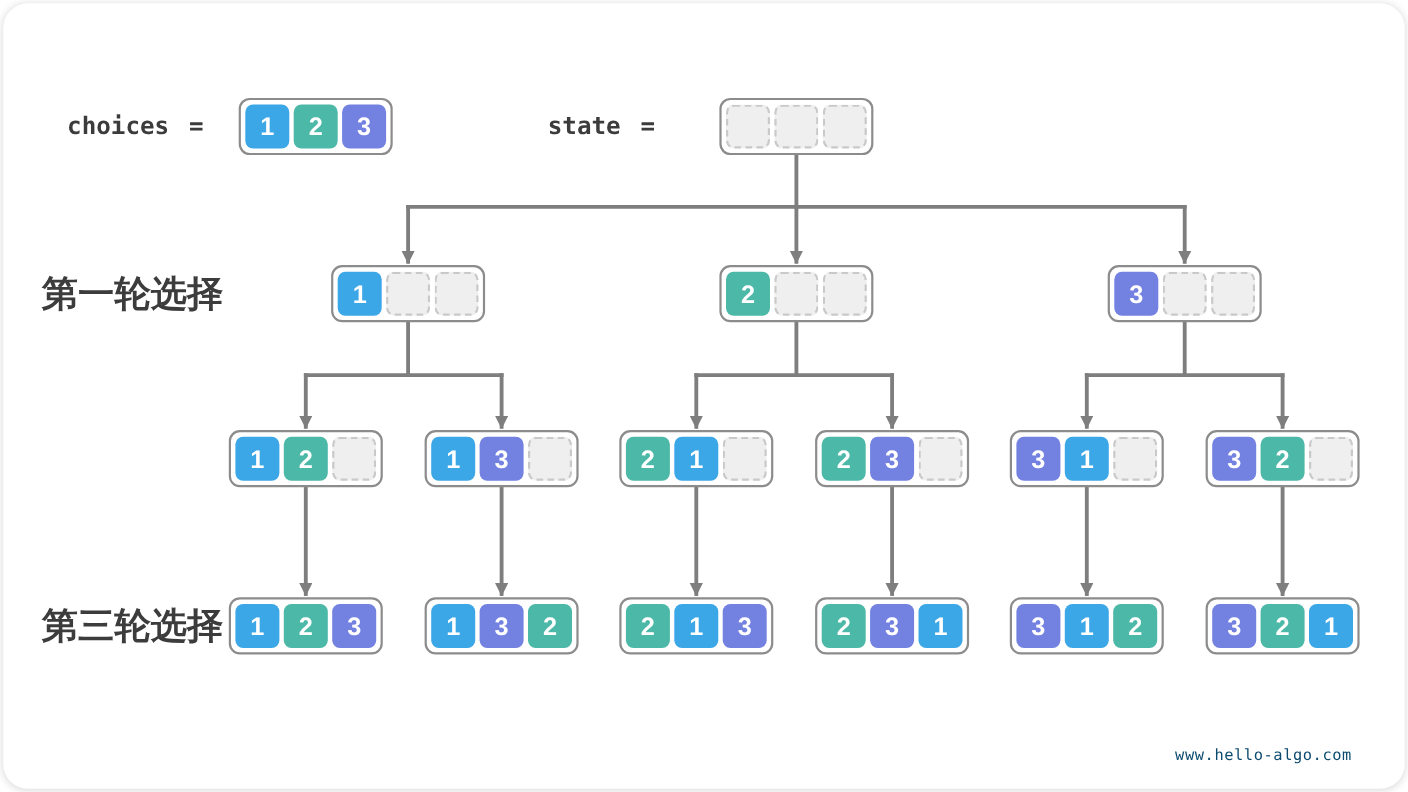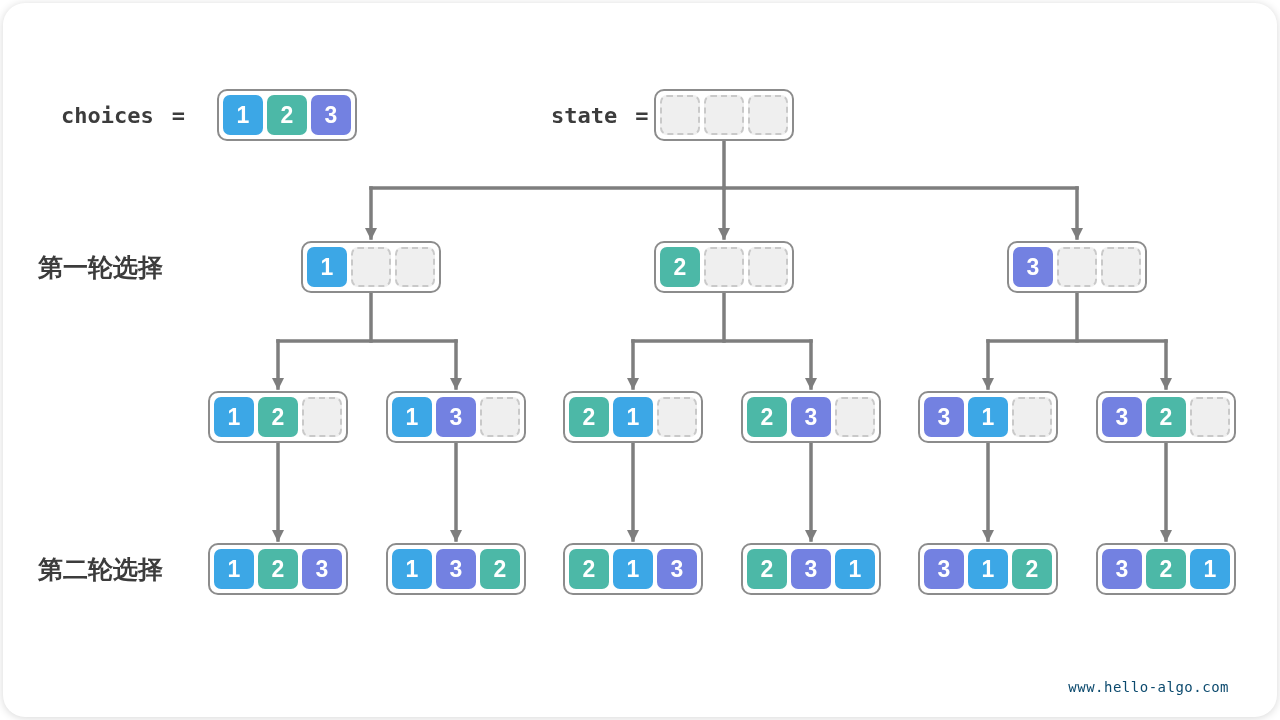--- a/index.html
+++ b/index.html
@@ -49,21 +49,21 @@
     display: flex; align-items: center; gap: 18px;
   }
   .code {
     font-family: "DejaVu Sans Mono", "Liberation Mono", monospace;
     font-weight: 700; font-size: 22px;
     color: var(--label-text);
   }
   .rowlabel {
     position: absolute; left: 35px; height: 52px;
     display: flex; align-items: center;
-    font-size: 25px; font-weight: 600;
+    font-size: 33px; font-weight: 600;
     color: var(--label-text);
   }
   .watermark {
     position: absolute; right: 48px; bottom: 22px;
     font-family: "DejaVu Sans Mono", "Liberation Mono", monospace;
     font-size: 14px; color: #0c4a6e;
     letter-spacing: 0.5px;
   }
 </style>
 </head>
@@ -107,32 +107,32 @@
   <div class="hgroup" style="left:58px">
     <span class="code">choices</span>
     <span class="code">=</span>
   </div>
   <div id="choices-box" class="abox" style="left:214px; top:86px">
       <div class="cell c1">1</div>
       <div class="cell c2">2</div>
       <div class="cell c3">3</div>
     </div>
 
-  <div class="hgroup" style="left:548px">
+  <div class="hgroup" style="left:495px">
     <span class="code">state</span>
     <span class="code">=</span>
   </div>
   <div id="state-box" class="abox" style="left:651px; top:86px">
       <div class="cell empty"></div>
       <div class="cell empty"></div>
       <div class="cell empty"></div>
     </div>
 
   <div class="rowlabel" style="top:238px">第一轮选择</div>
-  <div class="rowlabel" style="top:540px">第二轮选择</div>
+  <div class="rowlabel" style="top:540px">第三轮选择</div>
 
   <div id="nodes">
       <div class="abox" style="left: 298px; top: 238px;">
         <div class="cell c1">1</div>
         <div class="cell empty"></div>
         <div class="cell empty"></div>
       </div>
       <div class="abox" style="left: 651px; top: 238px;">
         <div class="cell c2">2</div>
         <div class="cell empty"></div>

